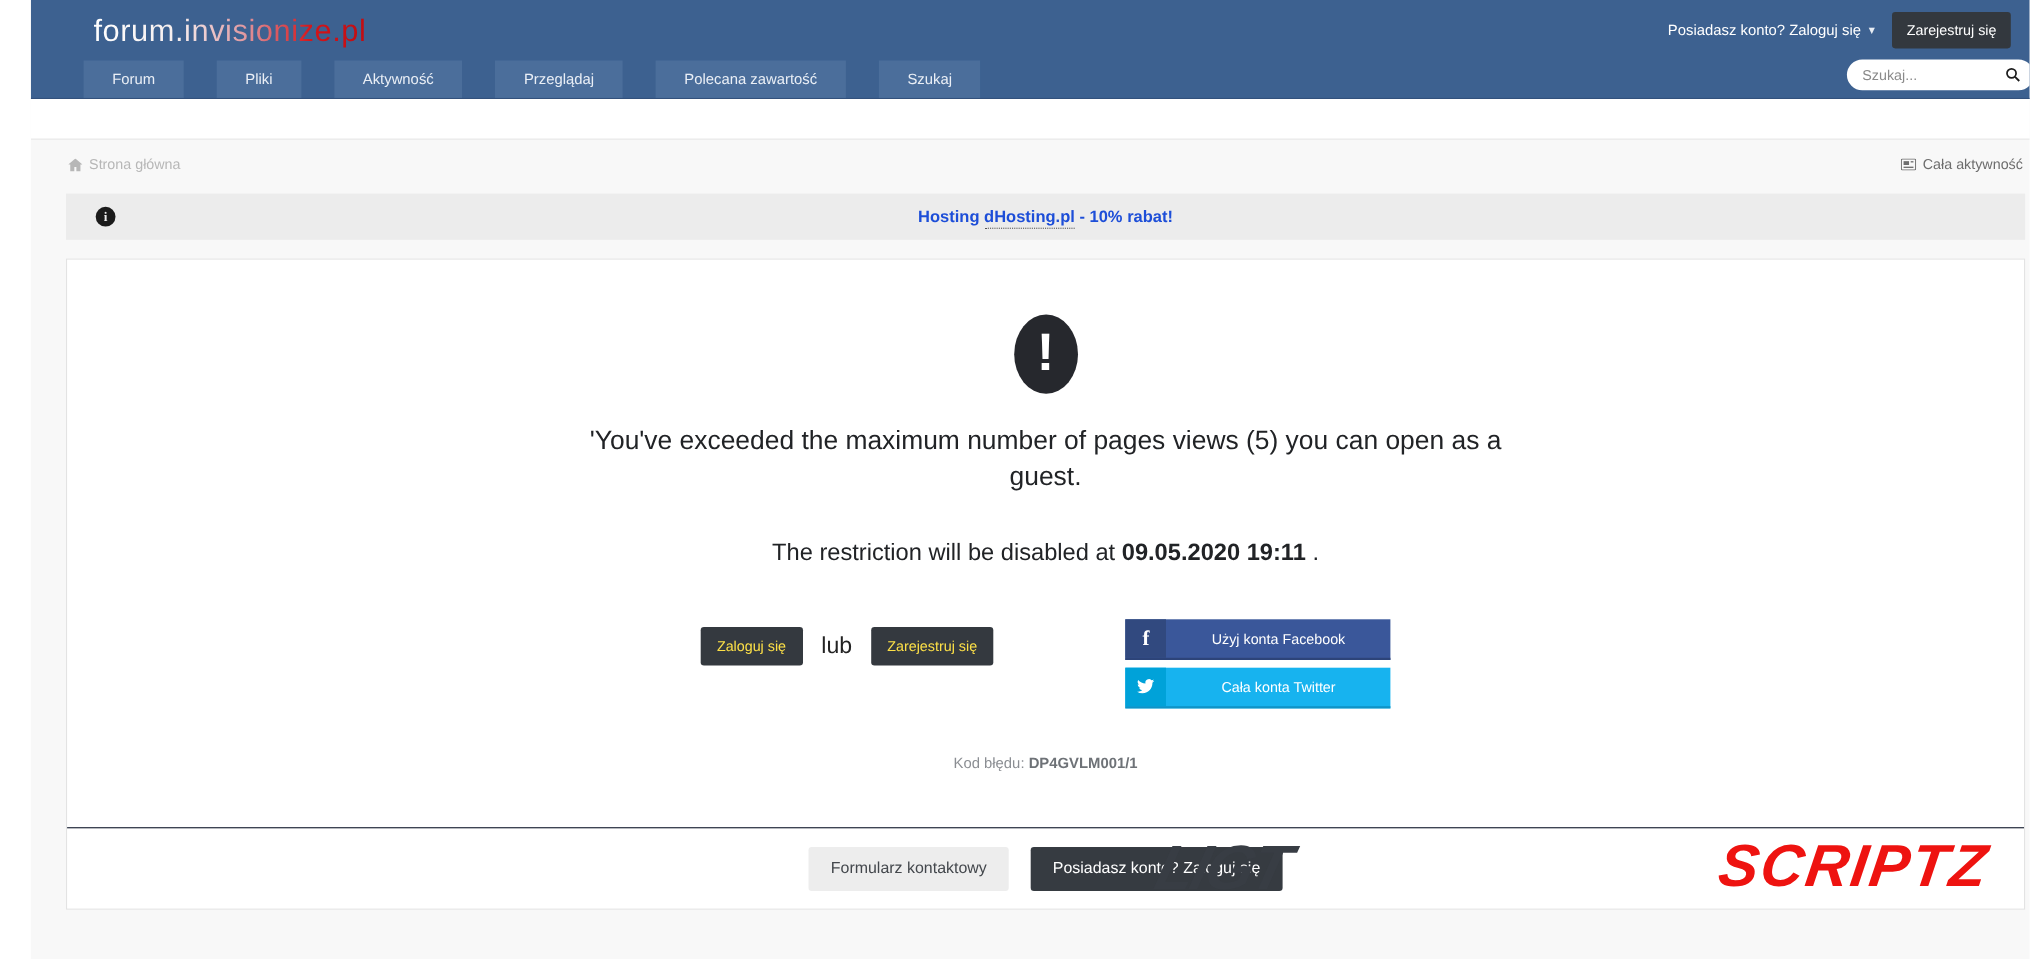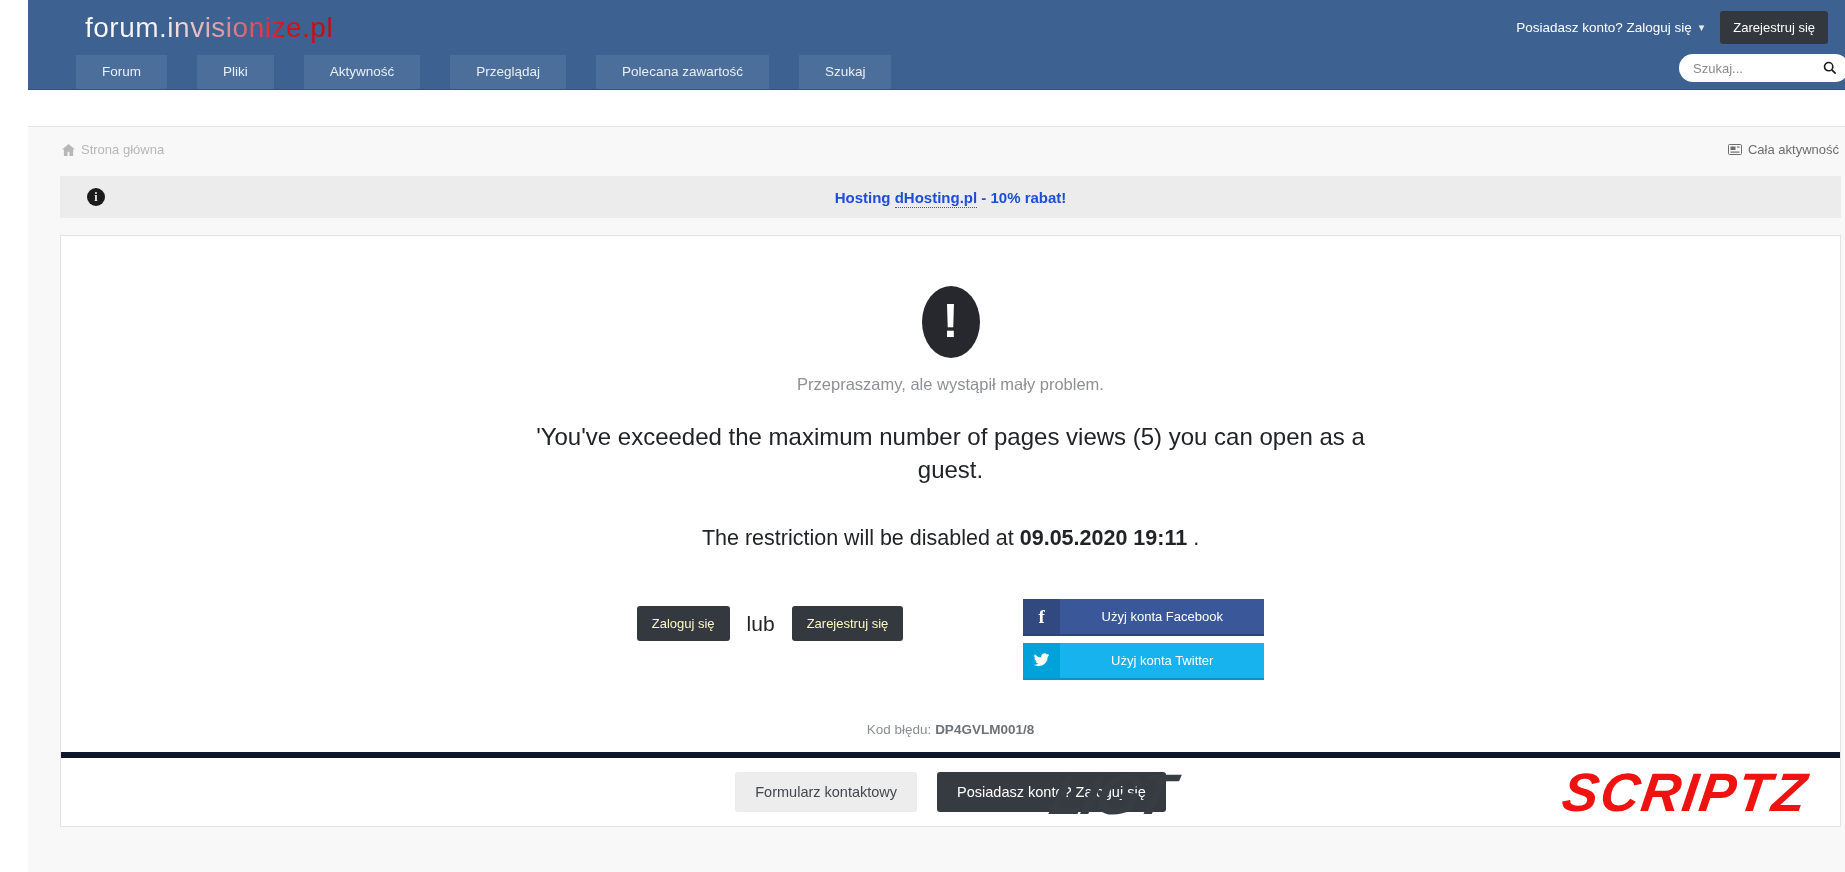--- a/index.html
+++ b/index.html
@@ -71,38 +71,38 @@
     margin: 50px auto 0 auto; color: #ffffff; font-size: 48px; font-weight: bold; line-height: 70px;
   }
   .error-subtitle { margin-top: 17px; color: #8e9096; font-size: 16.5px; }
   .error-message { margin: 26px auto 0 auto; max-width: 830px; color: #212326; font-size: 24px; line-height: 1.38; }
   .restriction-line { margin-top: 40px; color: #212326; font-size: 21.5px; }
   .restriction-line b { font-weight: bold; }
 
   .actions-row { margin-top: 48px; display: flex; justify-content: center; align-items: flex-start; gap: 120px; }
   .login-group { display: flex; align-items: center; gap: 17px; margin-top: 7px; }
   .btn-dark {
-    background: #34393f; color: #fef9c3; font-size: 13px; border: none; cursor: pointer;
+    background: #34393f; color: #fde047; font-size: 13px; border: none; cursor: pointer;
     padding: 10px 15px; border-radius: 3px; font-family: inherit;
   }
   .or-text { font-size: 21px; color: #232323; }
   .social-col { display: flex; flex-direction: column; gap: 7px; width: 241px; }
   .social-btn { display: flex; align-items: stretch; height: 37px; cursor: pointer; border: none; padding: 0; font-family: inherit; }
   .social-btn .icon-sq { width: 37px; display: flex; align-items: center; justify-content: center; flex: none; }
   .social-btn .social-label { flex: 1; display: flex; align-items: center; justify-content: center; color: #fff; font-size: 13px; }
   .fb { background: #3a579a; border-bottom: 2px solid #2d4479; }
   .fb .icon-sq { background: #31497f; color: #fff; font-weight: bold; font-size: 19px; font-family: "Liberation Serif", serif; }
   .tw { background: #17b3ef; border-bottom: 2px solid #0f93c6; }
   .tw .icon-sq { background: #00a2d9; }
 
   .error-code-line { margin-top: 42px; font-size: 13.5px; color: #8b8e93; }
   .error-code-line b { color: #6e7277; }
 
   .card-footer {
-    position: absolute; left: 0; right: 0; bottom: 0; height: 74px; border-top: 6px solid #0f172a;
+    position: absolute; left: 0; right: 0; bottom: 0; height: 74px; border-top: 1px solid #0f172a;
     display: flex; align-items: center; justify-content: center; gap: 20px;
   }
   .btn-light {
     background: #ededed; color: #43474c; font-size: 14.5px; border: none; cursor: pointer;
     padding: 12px 20px; border-radius: 3px; font-family: inherit;
   }
   .btn-dark-lg {
     background: #363b41; color: #fff; font-size: 14.5px; border: none; cursor: pointer;
     padding: 12px 20px; border-radius: 3px; font-family: inherit;
   }
@@ -183,21 +183,20 @@
 
     <div class="announcement">
       <span class="info-icon">i</span>
       <span class="announce-text">
         <span>Hosting </span><span class="announce-link">dHosting.pl</span><span> - 10% rabat!</span>
       </span>
     </div>
 
     <div class="error-card">
       <div class="excl-icon">!</div>
-      <div class="error-subtitle">Przepraszamy, ale wystąpił mały problem.</div>
       <div class="error-message">'You've exceeded the maximum number of pages views (5) you can open as a guest.</div>
       <div class="restriction-line">
         <span>The restriction will be disabled at </span><b>09.05.2020 19:11</b><span> .</span>
       </div>
 
       <div class="actions-row">
         <div class="login-group">
           <button class="btn-dark">Zaloguj się</button>
           <span class="or-text">lub</span>
           <button class="btn-dark">Zarejestruj się</button>
@@ -206,27 +205,27 @@
           <button class="social-btn fb">
             <span class="icon-sq">f</span>
             <span class="social-label">Użyj konta Facebook</span>
           </button>
           <button class="social-btn tw">
             <span class="icon-sq">
               <svg width="17" height="15" viewBox="0 0 24 20">
                 <path fill="#ffffff" d="M23 2.1c-.8.4-1.7.6-2.6.8A4.5 4.5 0 0 0 22.4.4c-.9.5-1.9.9-2.9 1.1A4.5 4.5 0 0 0 11.8 5.6 12.8 12.8 0 0 1 2.5 1a4.5 4.5 0 0 0 1.4 6 4.4 4.4 0 0 1-2-.5v.1a4.5 4.5 0 0 0 3.6 4.4 4.5 4.5 0 0 1-2 .1 4.5 4.5 0 0 0 4.2 3.1A9 9 0 0 1 1 16a12.7 12.7 0 0 0 6.9 2c8.3 0 12.8-6.9 12.8-12.8v-.6A9.2 9.2 0 0 0 23 2.1z"></path>
               </svg>
             </span>
-            <span class="social-label">Użyj konta Twitter</span>
+            <span class="social-label">Cała konta Twitter</span>
           </button>
         </div>
       </div>
 
       <div class="error-code-line">
-        <span>Kod błędu: </span><b>DP4GVLM001/8</b>
+        <span>Kod błędu: </span><b>DP4GVLM001/1</b>
       </div>
 
       <div class="card-footer">
         <button class="btn-light">Formularz kontaktowy</button>
         <button class="btn-dark-lg">Posiadasz konto? Zaloguj się</button>
         <div class="ligt-watermark">LIGT</div>
         <div class="scriptz-logo">SCRIPTZ</div>
       </div>
     </div>
 

